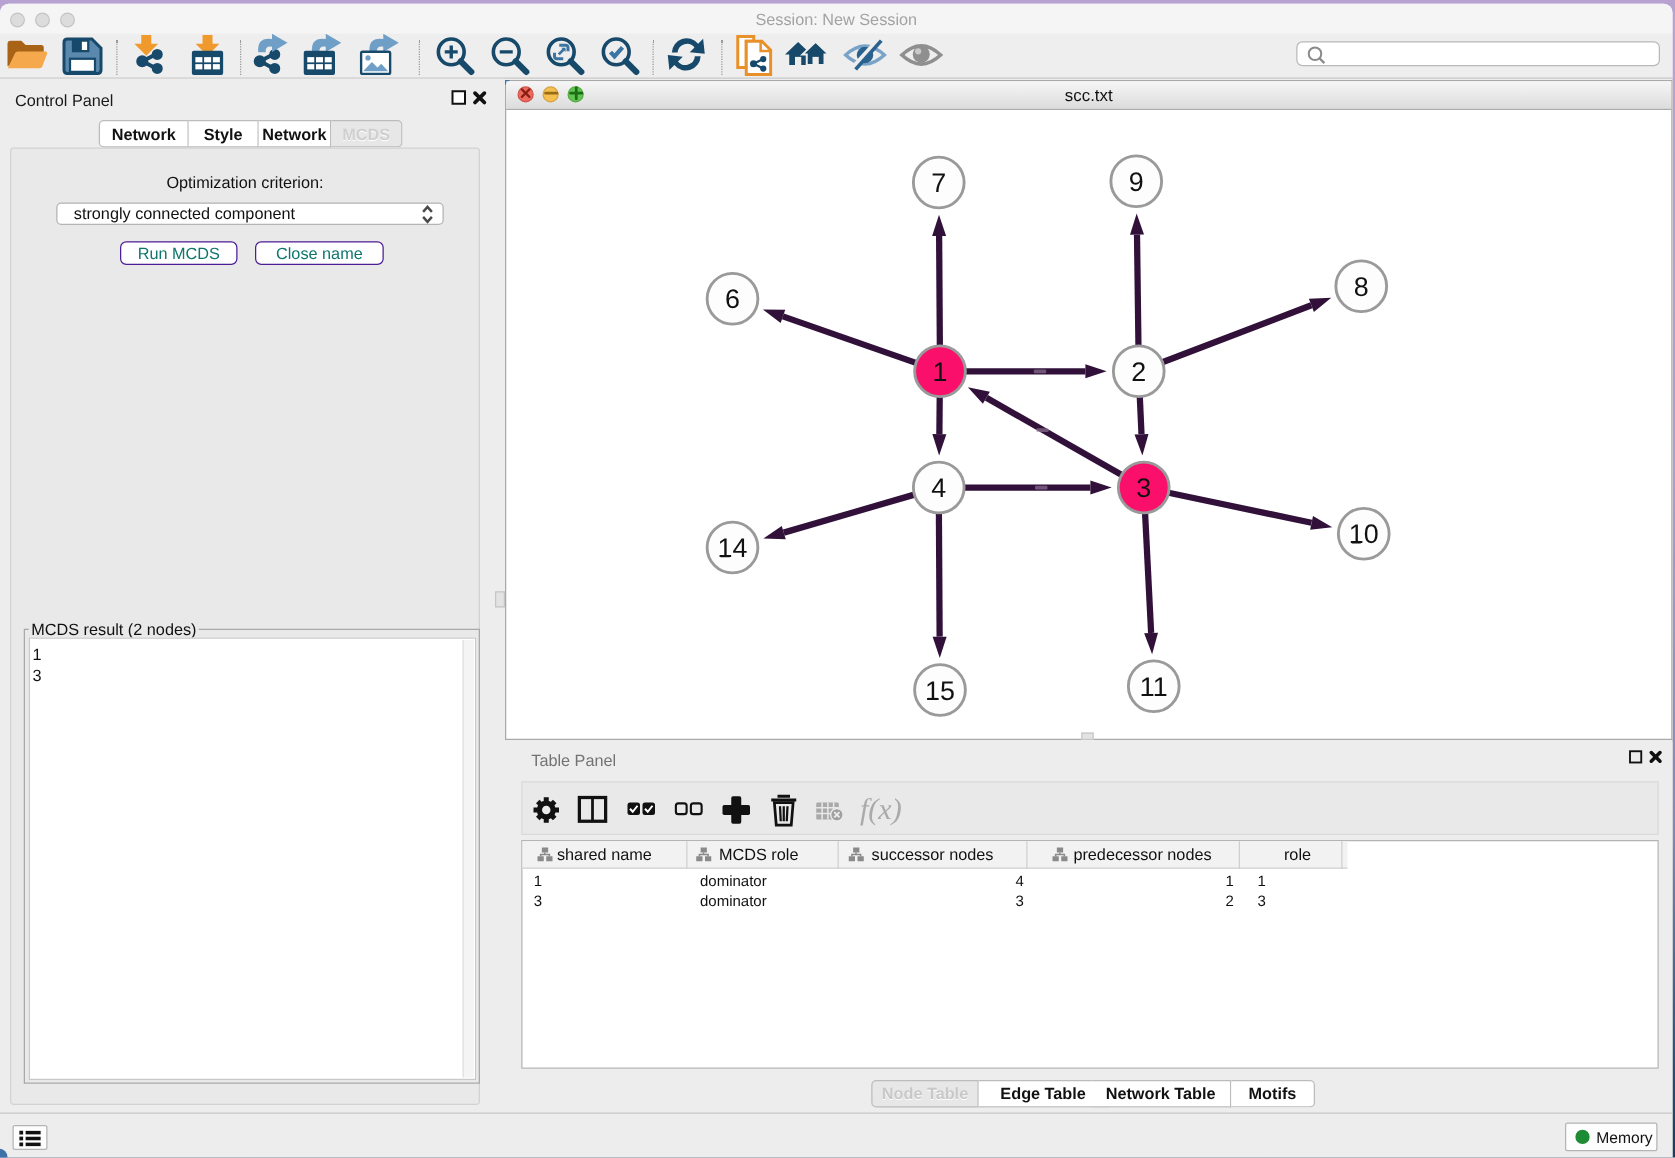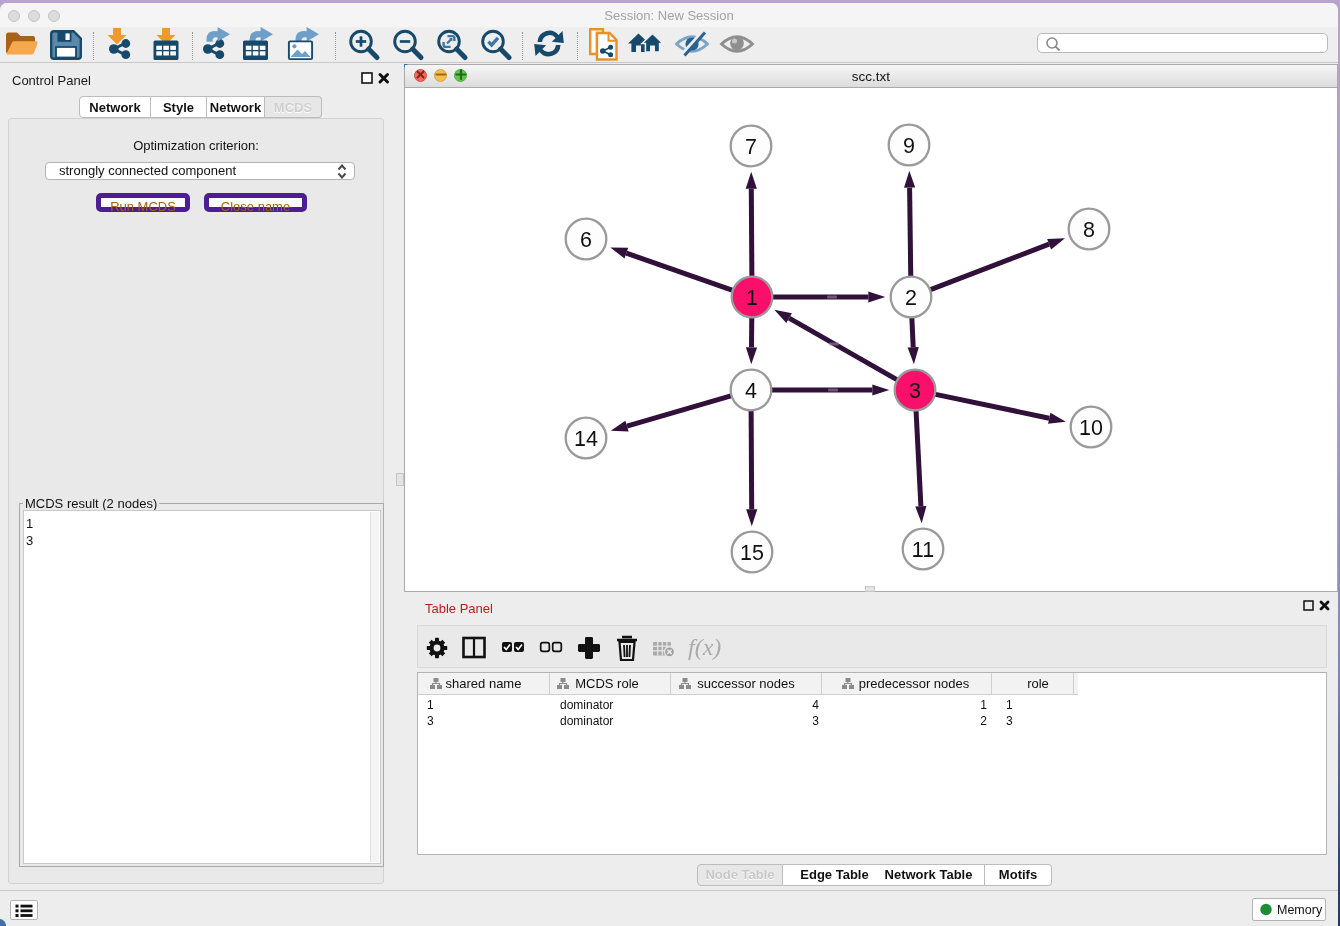--- a/index.html
+++ b/index.html
@@ -13,35 +13,35 @@
   #toolbar { position:absolute; left:0; top:24px; width:1338px; height:36px; background:#eeeeee; border-bottom:1px solid #c8c8c8; }
   .sep { position:absolute; top:5px; height:28px; width:0; border-left:1px dotted #9a9a9a; }
   #search { position:absolute; left:1037px; top:6px; width:291px; height:20px; background:#fff; border:1px solid #b9b9b9; border-radius:5px; }
   
   #cp { position:absolute; left:0; top:60px; width:392px; height:822px; background:#ededed; }
   #cp-head { position:absolute; left:12px; top:10px; font-size:13px; color:#1a1a1a; }
   .tab { position:absolute; top:33px; height:22px; background:#fff; border:1px solid #bcbcbc; font-size:13px; font-weight:bold; color:#111; text-align:center; line-height:22px; }
   #cp-box { position:absolute; left:8px; top:55px; width:376px; height:766px; background:#e9e9e9; border:1px solid #d2d2d2; border-radius:3px; }
   #optlabel { position:absolute; left:0; top:19px; width:100%; text-align:center; font-size:13px; color:#111; }
   #dropdown { position:absolute; left:36px; top:43px; width:310px; height:18px; background:#fff; border:1px solid #b4b4b4; border-radius:4px; font-size:13px; color:#111; line-height:16px; padding-left:13px; }
-  .btn { position:absolute; top:74px; height:19px; background:#fff; border:5px solid #4c1d95; border-radius:5px; font-size:13px; color:#a16207; text-align:center; line-height:17px; }
+  .btn { position:absolute; top:74px; height:19px; background:#fff; border:1px solid #4c1d95; border-radius:5px; font-size:13px; color:#0f766e; text-align:center; line-height:17px; }
   #fieldset { position:absolute; left:10px; top:384px; width:365px; height:364px; border:1px solid #a9a9a9; }
   #legend { position:absolute; left:3px; top:-8px; background:#e9e9e9; padding:0 2px; font-size:13px; color:#111; }
   #resultbox { position:absolute; left:3px; top:6px; width:358px; height:354px; background:#fff; border:1px solid #c9c9c9; font-size:13px; color:#111; padding:5px 0 0 2px; line-height:16.5px; }
   #resscroll { position:absolute; right:1px; top:1px; width:9px; height:350px; background:#f4f4f4; border-left:1px solid #e0e0e0; }
   
   #divider { position:absolute; left:392px; top:60px; width:12px; height:822px; background:#ededed; }
   
   #scc { position:absolute; left:404px; top:61px; width:934px; height:528px; background:#fff; border:1px solid #a9a9a9;padding-left:33px; }
   #scc-title { position:absolute; left:0; top:0; width:100%; height:23px; background:linear-gradient(#f6f6f6,#dcdcdc); border-bottom:1px solid #ababab; }
   #scc-name { position:absolute; width:100%; text-align:center; top:4px; font-size:13.5px; color:#111; }
   .stl { position:absolute; top:4px; width:13px; height:13px; border-radius:50%; }
   
   #tp { position:absolute; left:404px; top:590px; width:934px; height:297px; background:#ededed; }
-  #tp-head { position:absolute; left:21px; top:8px; font-size:13px; color:#b91c1c; }
+  #tp-head { position:absolute; left:21px; top:8px; font-size:13px; color:#737373; }
   #tp-toolbar { position:absolute; left:13px; top:32px; width:910px; height:43px; background:#e9e9e9; border:1px solid #dadada; }
   #tbl { position:absolute; left:13px; top:79px; width:910px; height:183px; background:#fff; border:1px solid #b4b4b4; }
   #tblhead { position:absolute; left:0; top:0; width:660px; height:22px; background:#f2f2f2; border-bottom:1px solid #cfcfcf; }
   .th { position:absolute; top:0; height:22px; border-right:1px solid #cfcfcf; font-size:13px; color:#111; text-align:center; line-height:22px; }
   .td { position:absolute; font-size:12px; color:#111; height:16px; line-height:16px; }
   .btab { position:absolute; top:271px; height:22px; border:1px solid #bcbcbc; background:#fff; font-size:13px; font-weight:bold; color:#111; text-align:center; line-height:20px; }
   
   #status { position:absolute; left:0; top:887px; width:1338px; height:36px; background:#ededed; border-top:1px solid #c8c8c8; }
   #memory { position:absolute; right:12px; top:7px; width:74px; height:23px; background:#fdfdfd; border:1px solid #b4b4b4; border-radius:2px; font-size:12px; color:#111; }
   #listbtn { position:absolute; left:10px; top:9px; width:28px; height:20px; background:#fdfdfd; border:1px solid #b4b4b4; border-radius:2px; }

